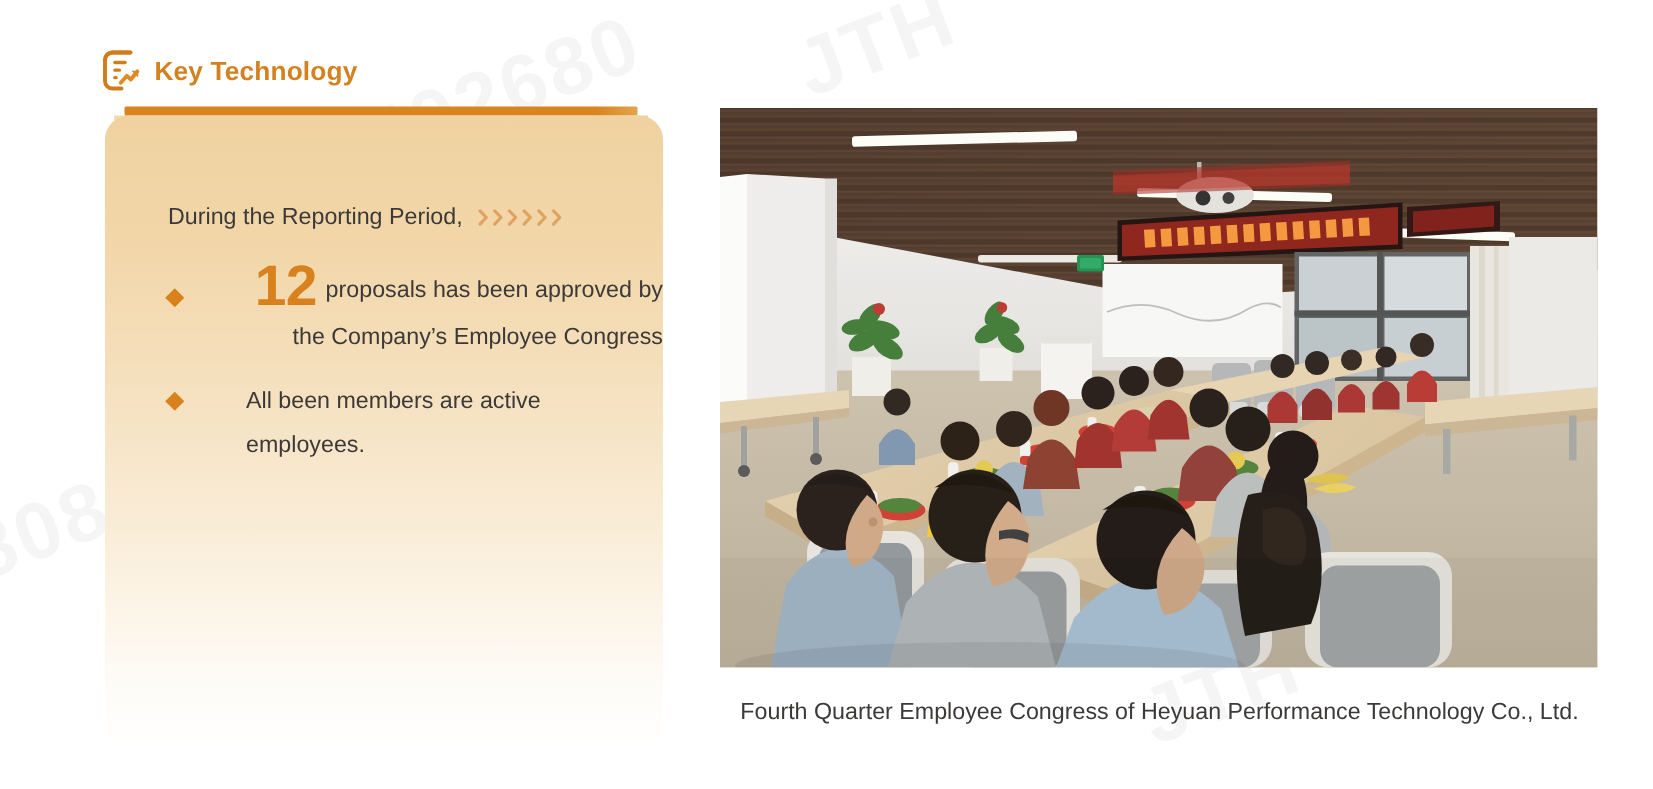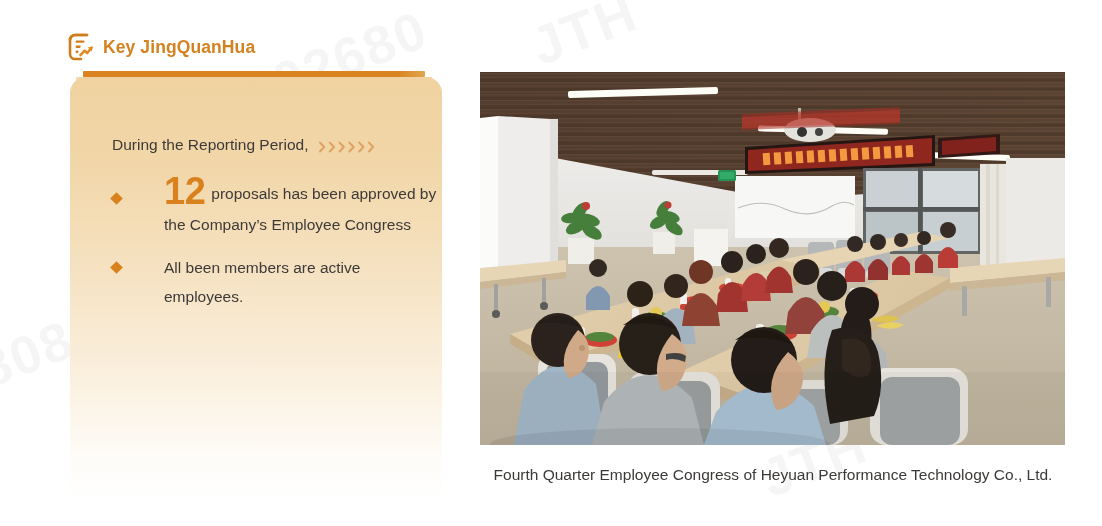--- a/index.html
+++ b/index.html
@@ -109,21 +109,21 @@
     height: 100%;
     padding: 0;
     box-sizing: border-box;
   }
 
   .intro-line {
     position: absolute;
     left: 42px;
     top: 59px;
     display: flex;
-    align-items: flex-end;
+    align-items: flex-start;
     gap: 10px;
   }
   .intro-text {
     font-size: 15.5px;
     color: #3c3a38;
     white-space: nowrap;
   }
   .chevrons {
     display: flex;
     align-items: center;
@@ -161,21 +161,21 @@
     font-weight: 700;
     color: #d9821d;
     line-height: 1;
     letter-spacing: -0.5px;
     vertical-align: -5px;
     padding-right: 6px;
   }
 
   .bullet-1 { margin-bottom: 14px; }
   .bullet-1 .bullet-diamond { top: 22px; }
-  .bullet-1 .bullet-body { margin-left: 52px; }
+  .bullet-1 .bullet-body { margin-left: 52px; text-align: right; }
 
   .bullet-2 { margin-bottom: 15px; }
   .bullet-2 .bullet-diamond { top: 21px; }
   .bullet-2 .bullet-body { margin-left: 52px; }
   .bullet-2 .big-num { padding-right: 20px; }
 
   .bullet-3 .bullet-diamond { top: 10px; }
   .bullet-3 .bullet-body { margin-left: 52px; }
 
   
@@ -220,21 +220,21 @@
       <svg viewBox="0 0 26 28" xmlns="http://www.w3.org/2000/svg">
         <path d="M19 2 H7 A5 5 0 0 0 2 7 V21 A5 5 0 0 0 7 26 H13" fill="none" stroke="#cf7d1c" stroke-width="2.6" stroke-linecap="round"></path>
         <path d="M2 7 A5 5 0 0 1 7 2 H19" fill="none" stroke="#cf7d1c" stroke-width="2.6" stroke-linecap="round"></path>
         <rect x="7.5" y="7.5" width="9" height="2.3" rx="1.1" fill="#cf7d1c"></rect>
         <rect x="7.5" y="12.6" width="5.2" height="2.3" rx="1.1" fill="#cf7d1c"></rect>
         <rect x="7.5" y="17.6" width="3" height="2.3" rx="1.1" fill="#cf7d1c"></rect>
         <path d="M12.5 22.2 L16.6 17.6 L19.2 20 L23.6 14.6" fill="none" stroke="#e08a24" stroke-width="2.6" stroke-linecap="round" stroke-linejoin="round"></path>
         <path d="M19.6 14.2 L24.2 14.0 L24.0 18.6 Z" fill="#e08a24"></path>
       </svg>
     </span>
-    <span class="header-title">Key JingQuanHua</span>
+    <span class="header-title">Key Technology</span>
   </div>
 
   <div class="accent-bar-shadow"></div>
   <div class="accent-bar"></div>
 
   <div class="card">
     <div class="card-inner">
 
       <div class="intro-line">
         <span class="intro-text">During the Reporting Period,</span>

